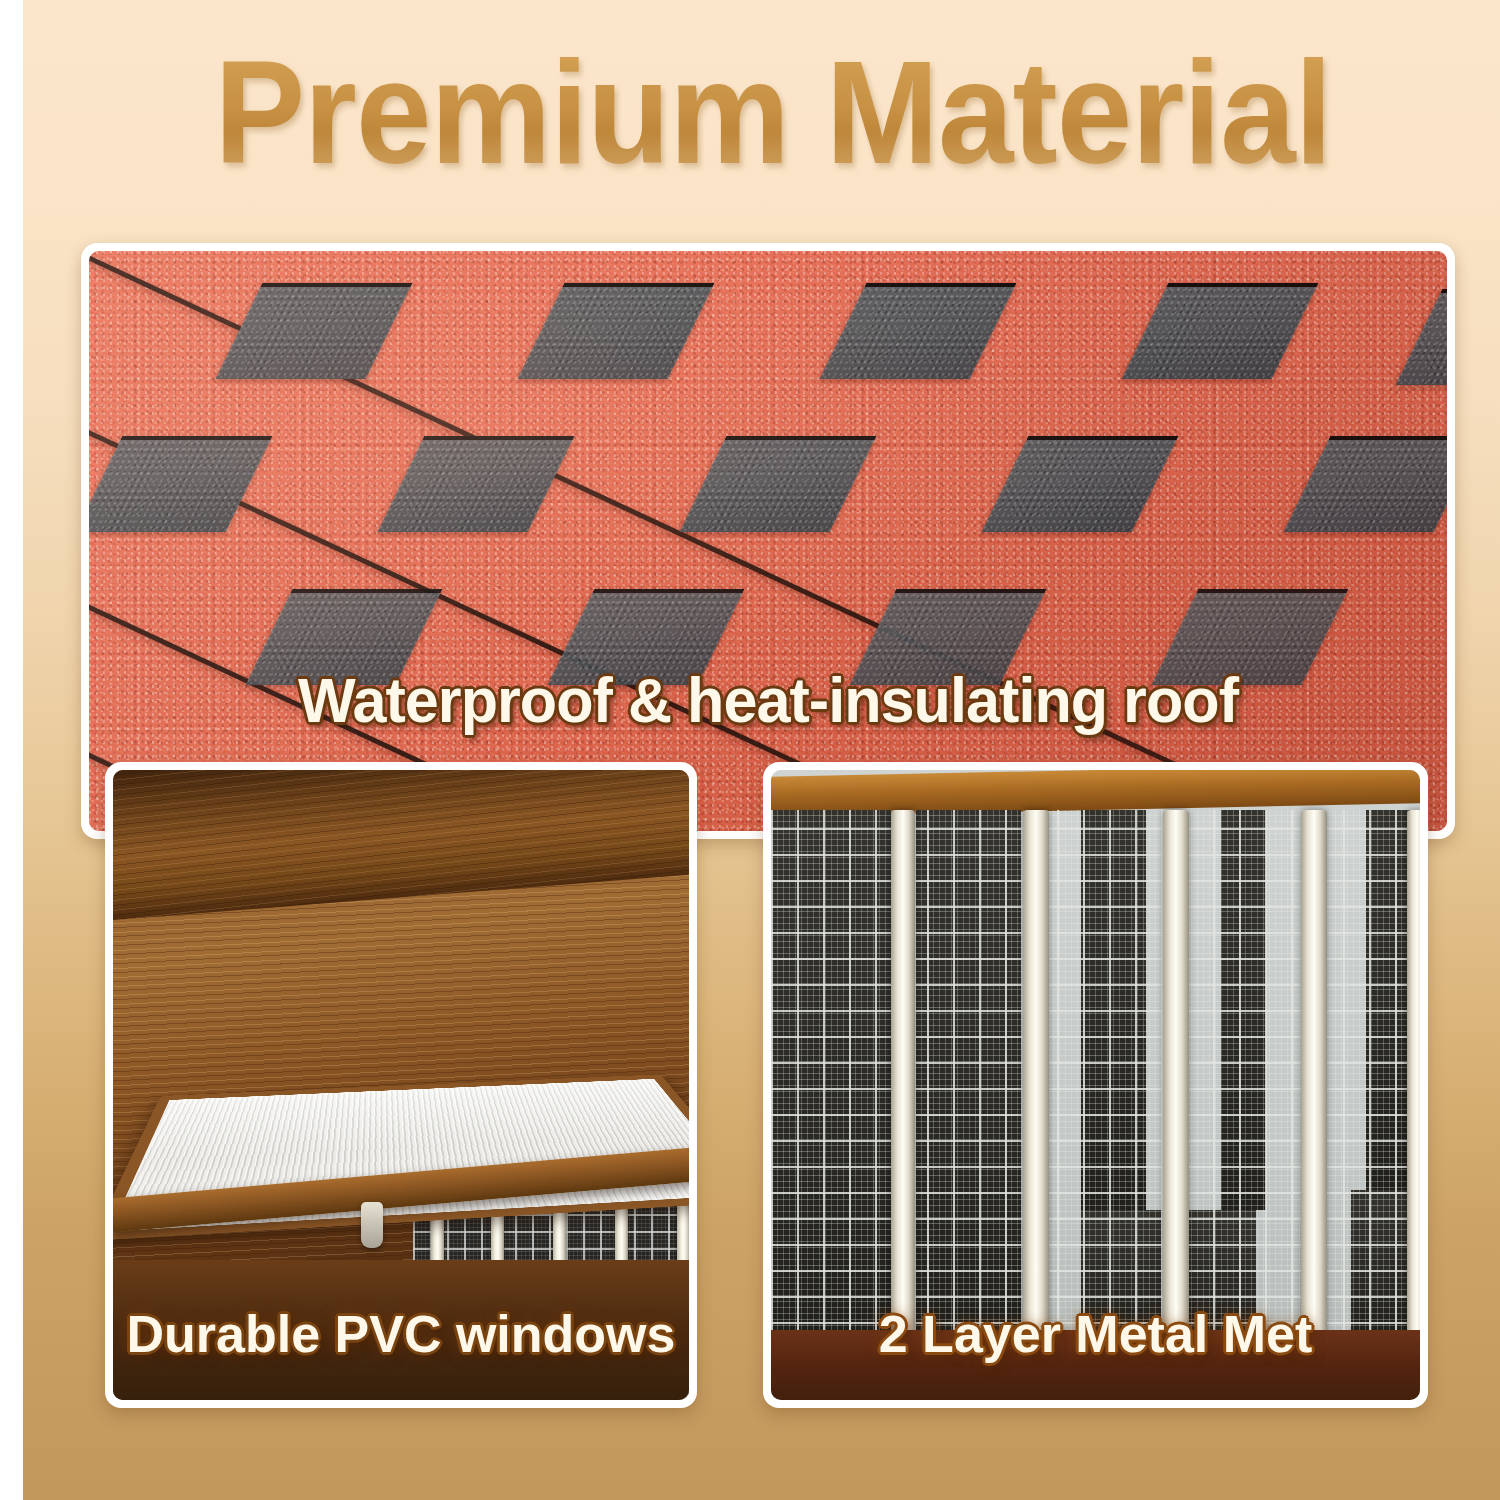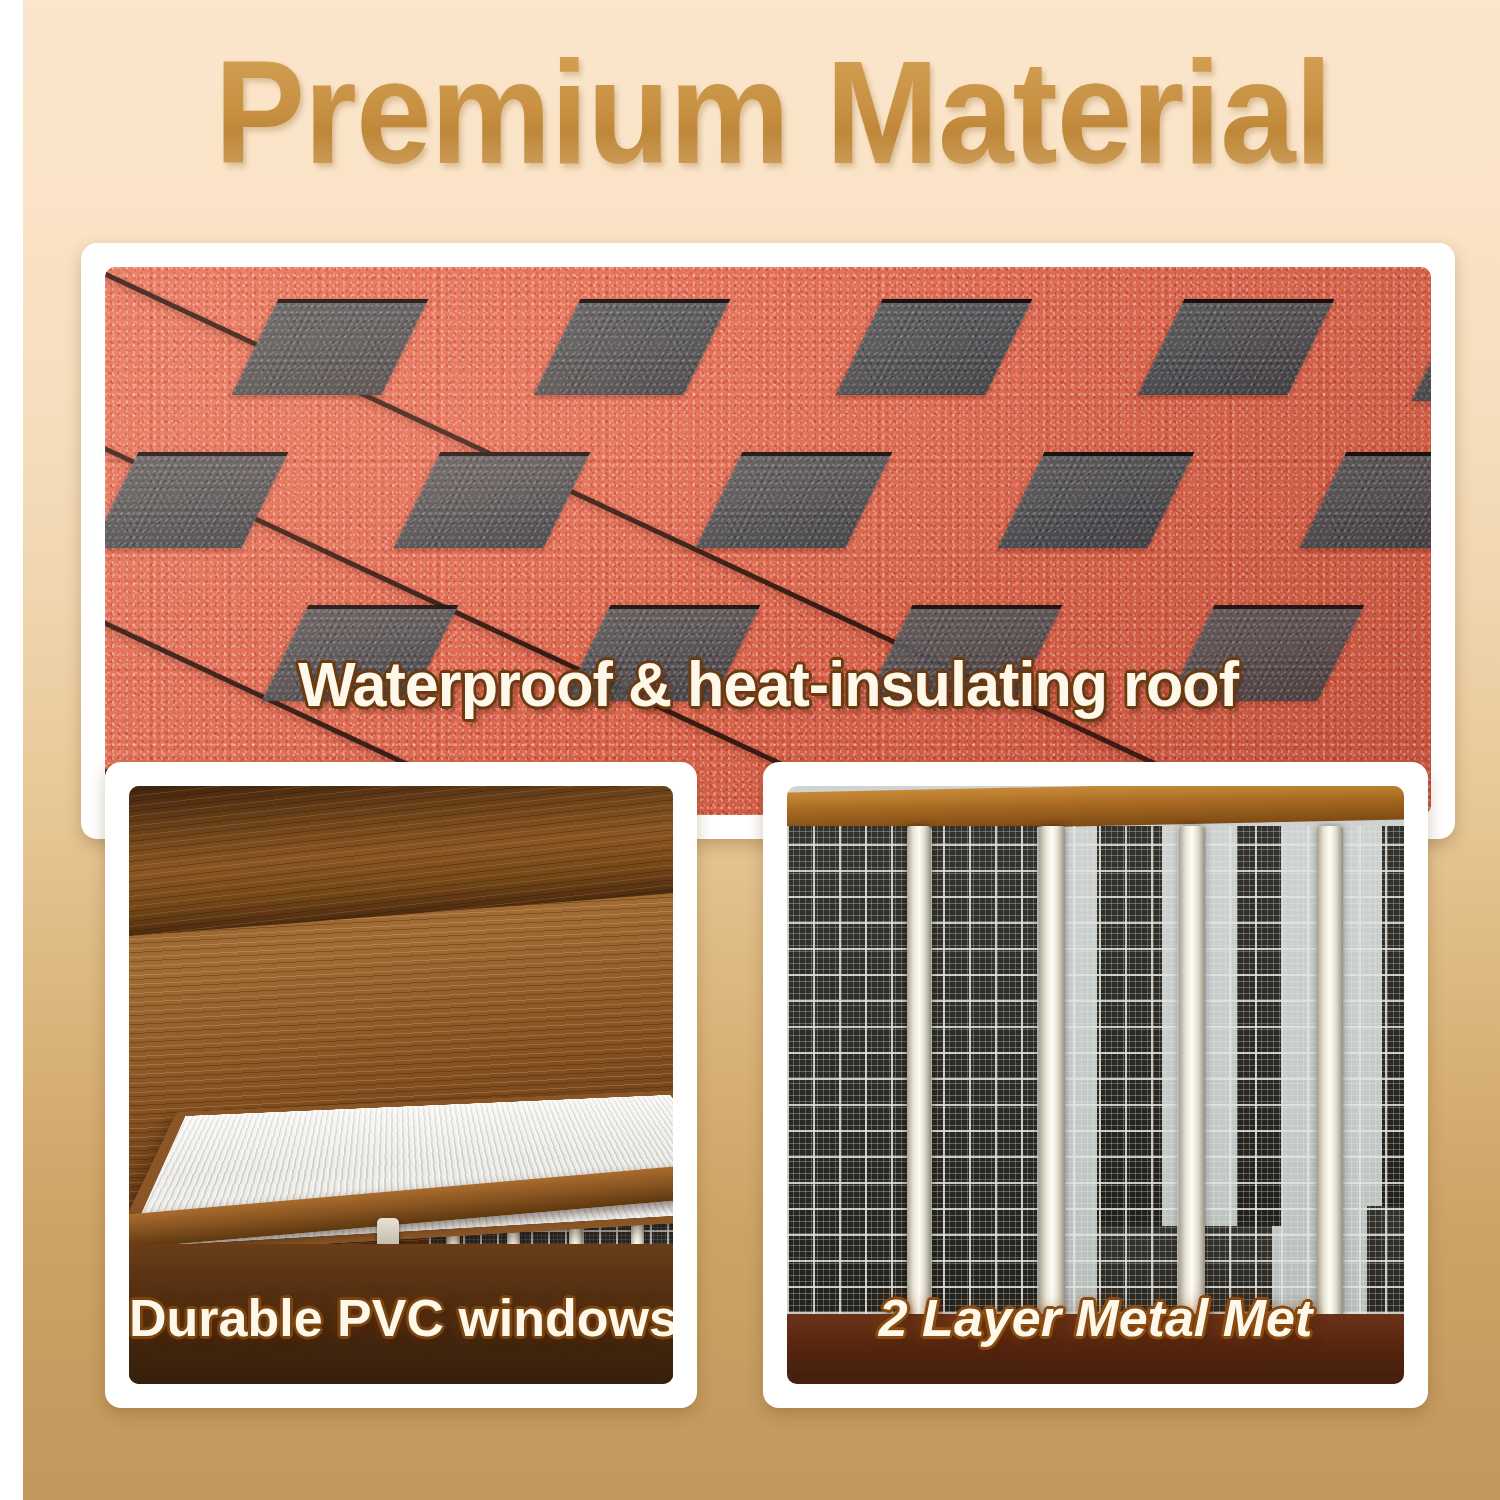--- a/index.html
+++ b/index.html
@@ -51,34 +51,34 @@
     color:transparent;
     -webkit-text-fill-color:transparent;
     filter:drop-shadow(3px 4px 3px rgba(150,105,45,0.32));
   }
 
   
   .card {
     position:absolute;
     background:#fff;
     border-radius:16px;
-    padding:24px;
+    padding:8px;
     box-shadow:0 6px 16px rgba(110,70,25,0.30);
     overflow:hidden;
   }
   .card-inner {
     position:relative;
     width:100%; height:100%;
     border-radius:10px;
     overflow:hidden;
   }
 
   #card-roof   { left:58px;  top:243px;  width:1374px; height:596px; z-index:1; }
   #card-pvc    { left:82px;  top:762px;  width:592px;  height:646px; z-index:3; }
-  #card-mesh   { left:740px; top:762px;  width:665px;  height:646px; z-index:3;font-style:italic; }
+  #card-mesh   { left:740px; top:762px;  width:665px;  height:646px; z-index:3; }
 
   
   .roof-base {
     position:absolute; inset:0;
     background:
       
       radial-gradient(circle at 12% 22%, rgba(255,255,255,.30) 0 1.1px, transparent 1.6px),
       radial-gradient(circle at 42% 8%,  rgba(255,240,220,.28) 0 1.1px, transparent 1.6px),
       radial-gradient(circle at 72% 32%, rgba(120,30,20,.26) 0 1.2px, transparent 1.7px),
       radial-gradient(circle at 28% 62%, rgba(150,45,30,.24) 0 1.2px, transparent 1.7px),

